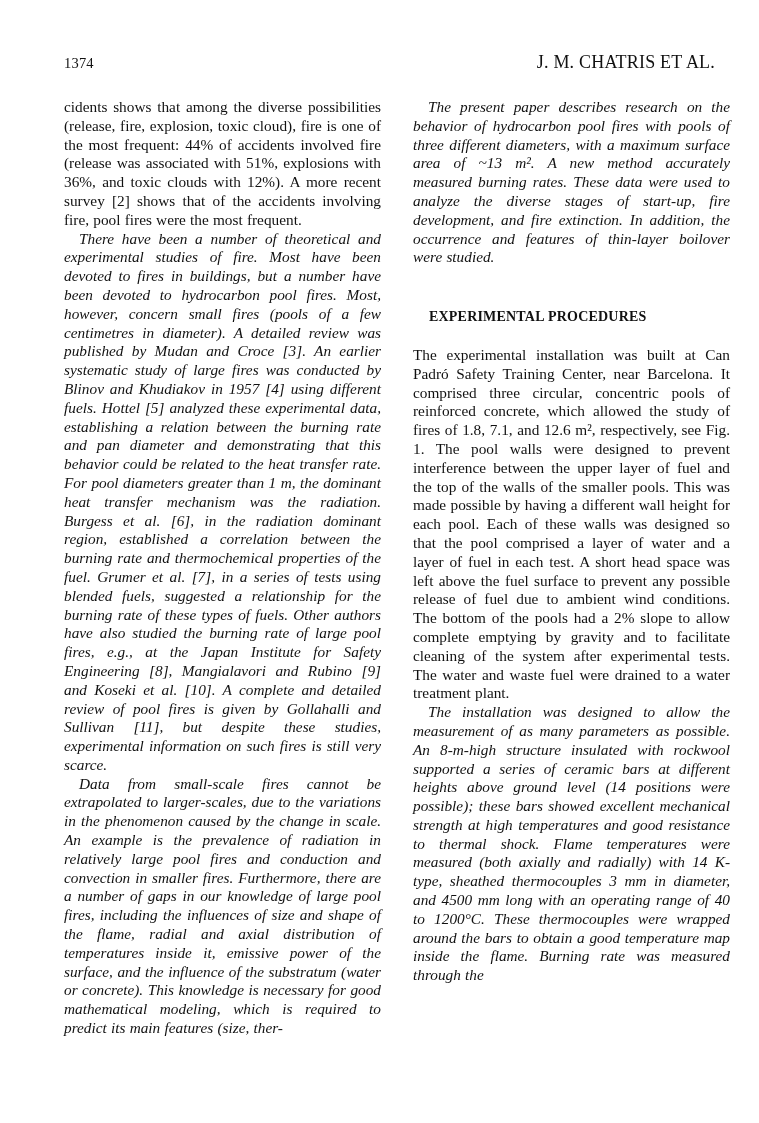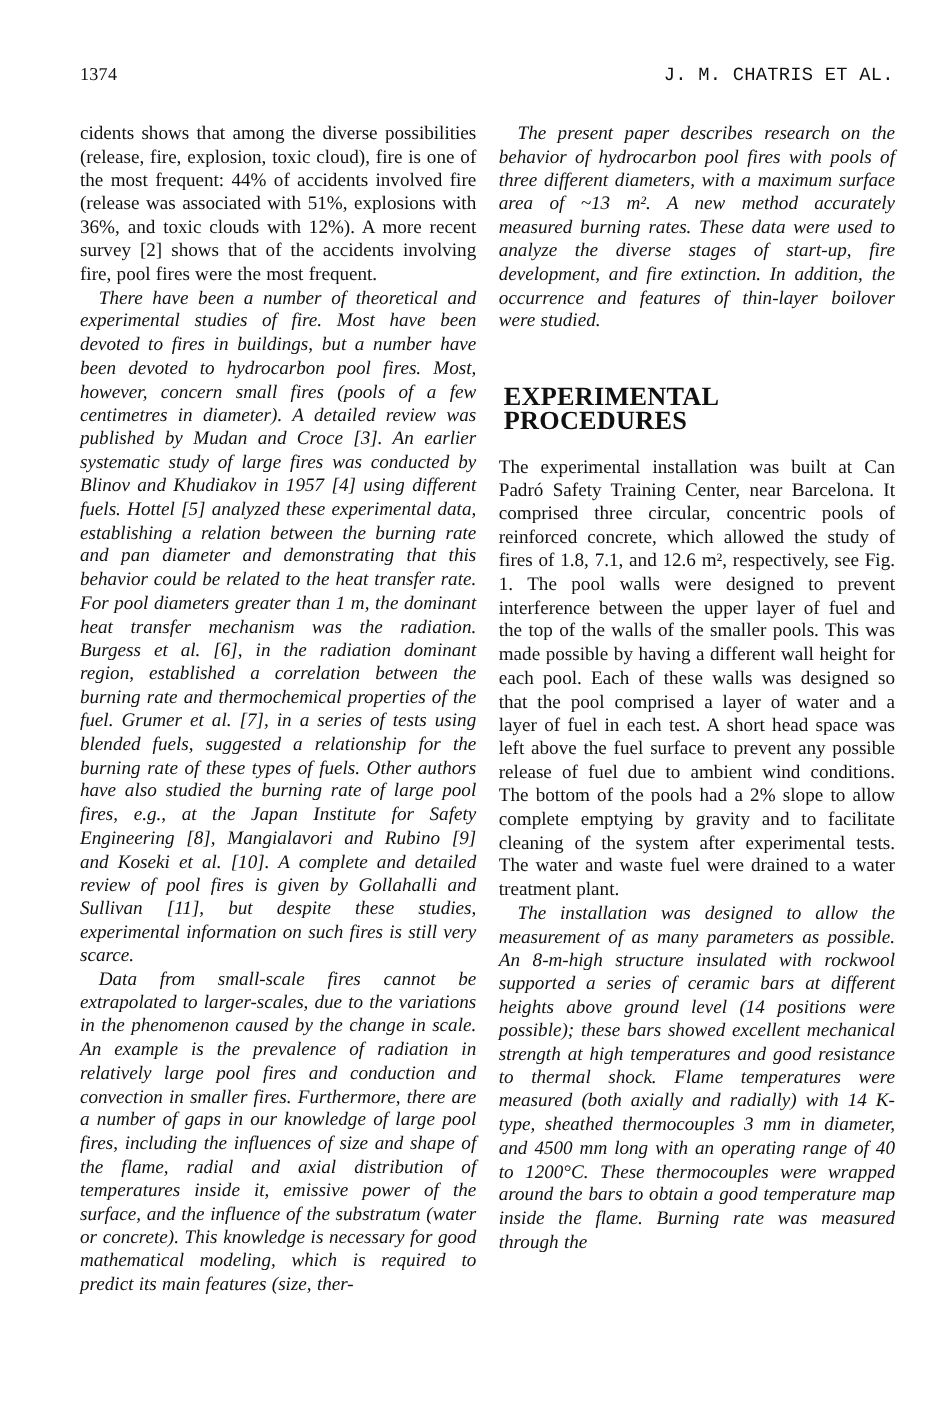--- a/index.html
+++ b/index.html
@@ -22,48 +22,48 @@
     top: 52px;
     left: 64px;
     right: 44px;
     display: flex;
     justify-content: space-between;
     align-items: baseline;
     font-size: 14.5px;
     letter-spacing: 0.2px;
   }
   .running-head .page-num { font-size: 14.5px; }
-  .running-head .run-title { font-size: 15px; font-family: Liberation Mono, monospace; }
+  .running-head .run-title { font-size: 18px; }
   .columns {
     position: absolute;
     top: 98px;
     left: 64px;
     right: 44px;
     display: flex;
-    gap: 18px;
+    gap: 32px;
   }
   .col {
     width: 317px;
     flex: 0 0 317px;
     font-size: 15.3px;
     line-height: 18.8px;
     text-align: justify;
     word-spacing: 0.4px;
   }
   .col p.para {
     margin: 0;
     padding: 0;
   }
   .col p.para.indent { text-indent: 15px; font-style: italic; }
   .col h2.section-heading {
-    font-size: 21px;
+    font-size: 14px;
     font-weight: bold;
     letter-spacing: 0.2px;
     text-align: left;
-    margin: 41px 0 19px 4px;
+    margin: 41px 0 19px 16px;
     padding: 0;
   }
 </style>
 </head>
 <body>
 
 <div class="page">
   <div class="running-head">
     <span class="page-num">1374</span>
     <span class="run-title">J. M. CHATRIS ET AL.</span>

